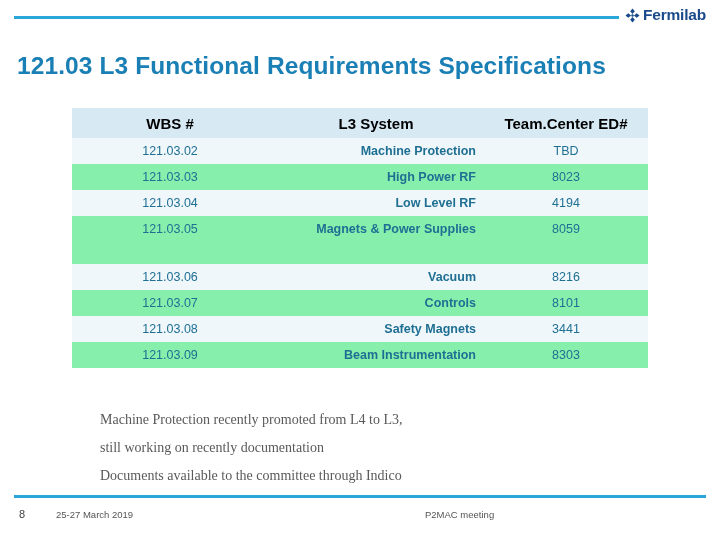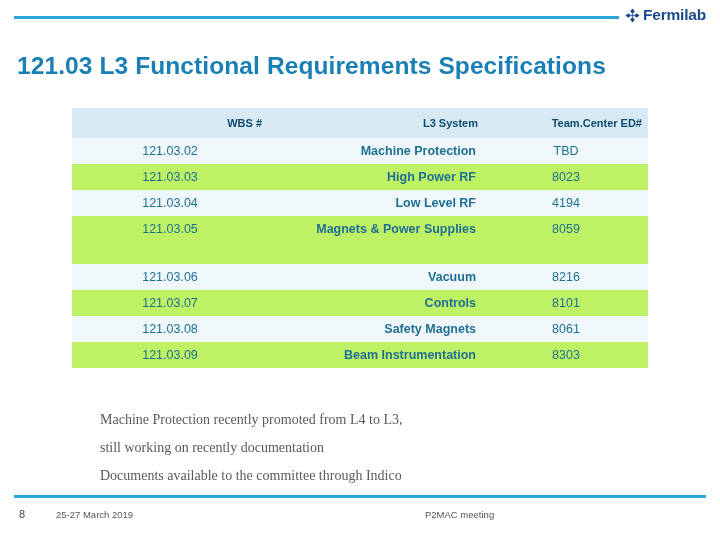--- a/index.html
+++ b/index.html
@@ -68,38 +68,38 @@
   .tbl {
     position: absolute;
     left: 72px;
     top: 108px;
     width: 576px;
     border-collapse: collapse;
     table-layout: fixed;
   }
   .tbl th {
     background: #d7eaf4;
-    color: #0c4a6e;
-    font-size: 11px;
+    color: #000000;
+    font-size: 15px;
     font-weight: bold;
-    text-align: right;
+    text-align: center;
     padding: 5px 6px;
     border: none;
     height: 20px;
   }
   .tbl td {
     background: #eff7fb;
     color: #1f6f93;
     font-size: 12.5px;
     padding: 6px 8px;
     border: none;
     vertical-align: top;
   }
   .tbl tr.alt td {
-    background: #bef264;
+    background: #86efac;
   }
   .col-wbs { width: 196px; }
   .col-sys { width: 216px; }
   .col-ed  { width: 164px; }
   .c-center { text-align: center; }
   .c-left { text-align: right; font-weight: bold; }
   .cell-tall { height: 36px; }
   
   .body-text {
     position: absolute;
@@ -219,21 +219,21 @@
         <td class="c-center">8216</td>
       </tr>
       <tr class="alt">
         <td class="c-center">121.03.07</td>
         <td class="c-left">Controls</td>
         <td class="c-center">8101</td>
       </tr>
       <tr>
         <td class="c-center">121.03.08</td>
         <td class="c-left">Safety Magnets</td>
-        <td class="c-center">8061</td>
+        <td class="c-center">3441</td>
       </tr>
       <tr class="alt">
         <td class="c-center">121.03.09</td>
         <td class="c-left">Beam Instrumentation</td>
         <td class="c-center">8303</td>
       </tr>
     </tbody>
   </table>
 
   <div class="body-text">

